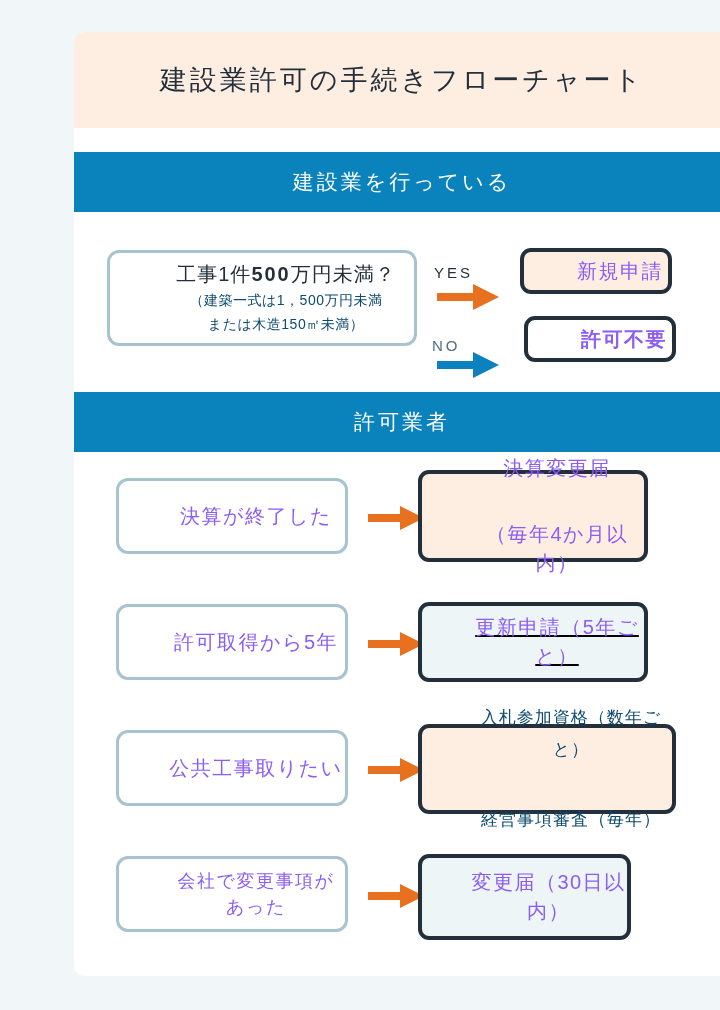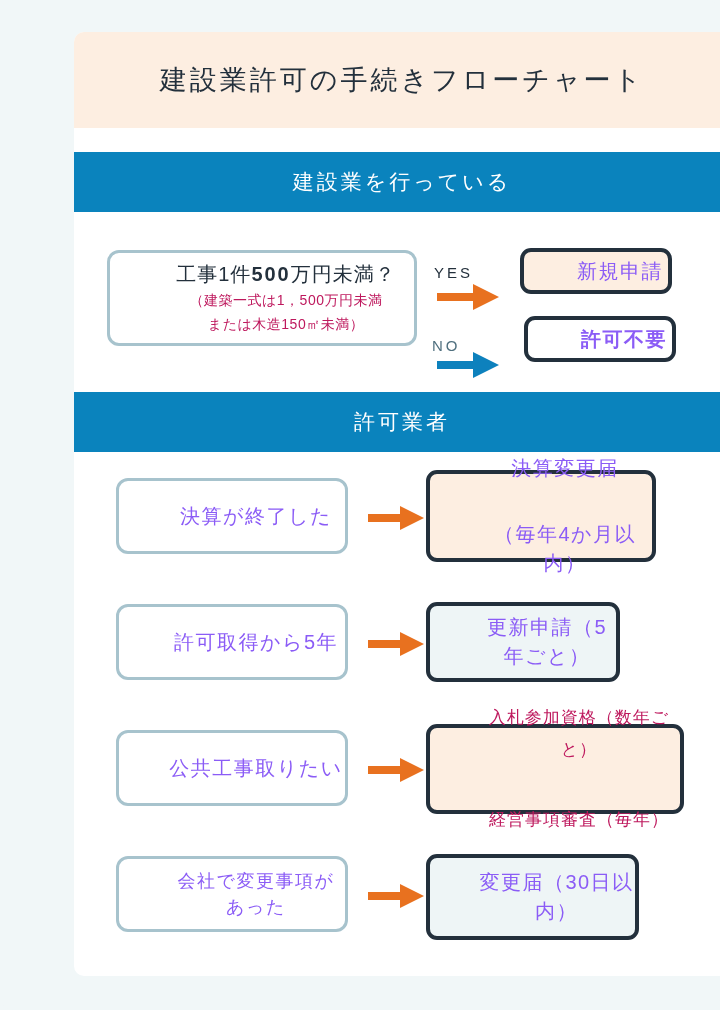--- a/index.html
+++ b/index.html
@@ -109,21 +109,21 @@
   }
   .line-main-bold {
     font-size: 20px;
     color: #23303c;
     letter-spacing: 1px;
     line-height: 1.4;
   }
   .line-main-bold b { font-weight: 700; letter-spacing: 2px; }
   .line-sub {
     font-size: 14px;
-    color: #be185d;
+    color: #0c4a6e;
     letter-spacing: 0.5px;
     line-height: 1.55;
   }
 
   
   .arrow {
     position: absolute;
   }
 
   
@@ -140,28 +140,28 @@
   #out-new        { left: 446px; top: 216px; width: 152px; height: 46px; }
   #out-none       { left: 450px; top: 284px; width: 152px; height: 46px; }
 
   #arrow-yes      { left: 363px; top: 250px; }
   #arrow-no       { left: 363px; top: 318px; }
   #label-yes      { left: 360px; top: 232px; }
   #label-no       { left: 358px; top: 305px; }
 
   .row-left  { left: 42px;  width: 232px; height: 76px; }
   .row-arrow { left: 294px; }
-  .row-right { left: 352px; gap: 37px; }
+  .row-right { left: 344px; gap: 37px; }
 
   #row1-left  { top: 446px; }
   #row1-right { top: 438px; width: 230px; height: 92px; }
   #row1-arrow { top: 473px; }
 
   #row2-left  { top: 572px; }
-  #row2-right { top: 570px; width: 194px; height: 80px; }
+  #row2-right { top: 570px; width: 230px; height: 80px; text-decoration: underline; }
   #row2-arrow { top: 599px; }
 
   #row3-left  { top: 698px; }
   #row3-right { top: 692px; width: 258px; height: 90px; }
   #row3-arrow { top: 725px; }
 
   #row4-left  { top: 824px; text-align: right; }
   #row4-right { top: 822px; width: 213px; height: 86px; }
   #row4-arrow { top: 851px; }
 </style>

